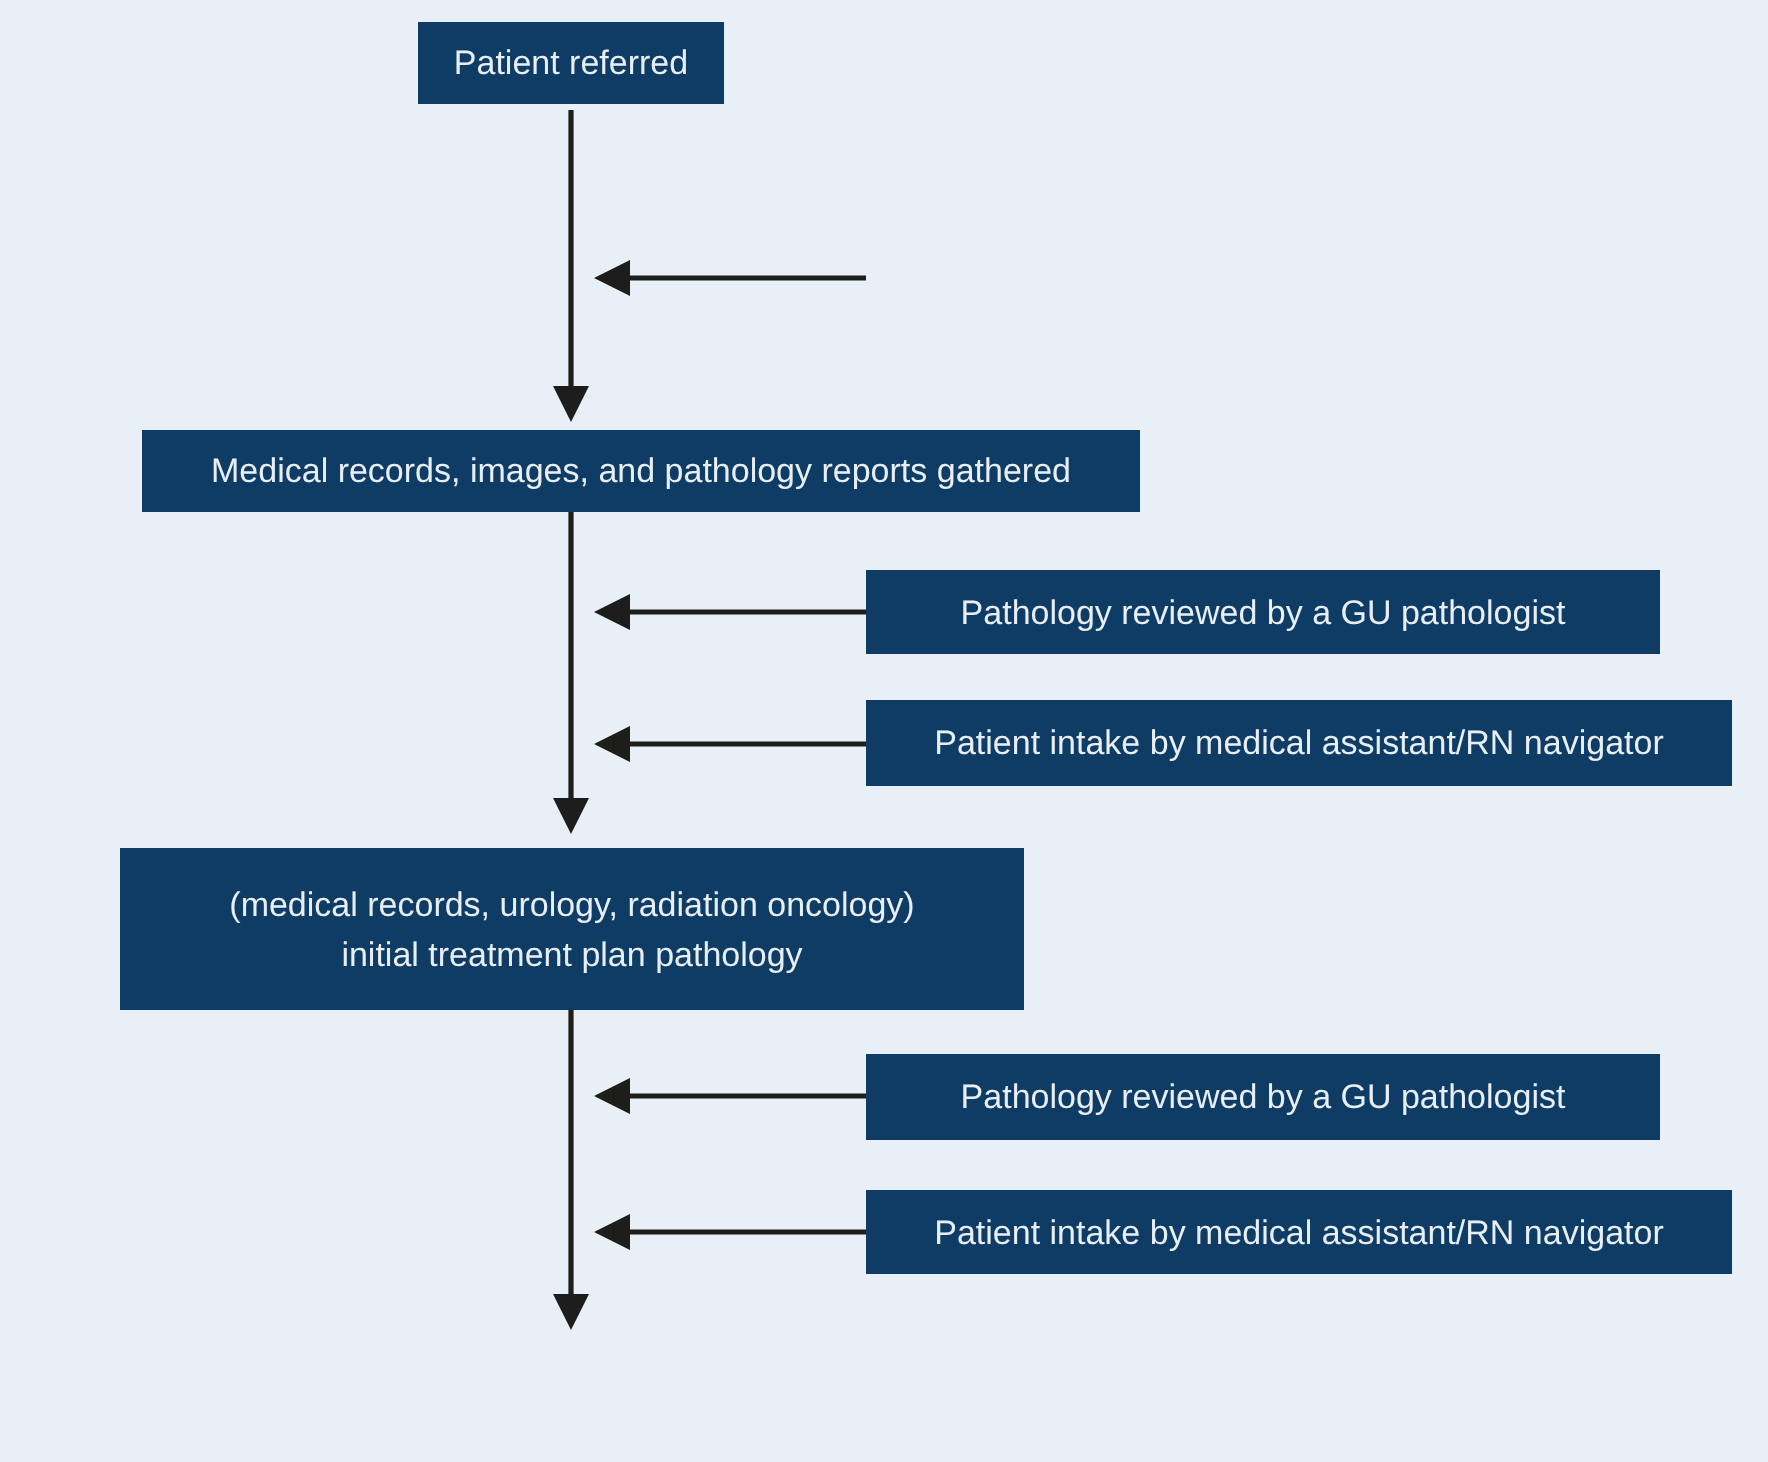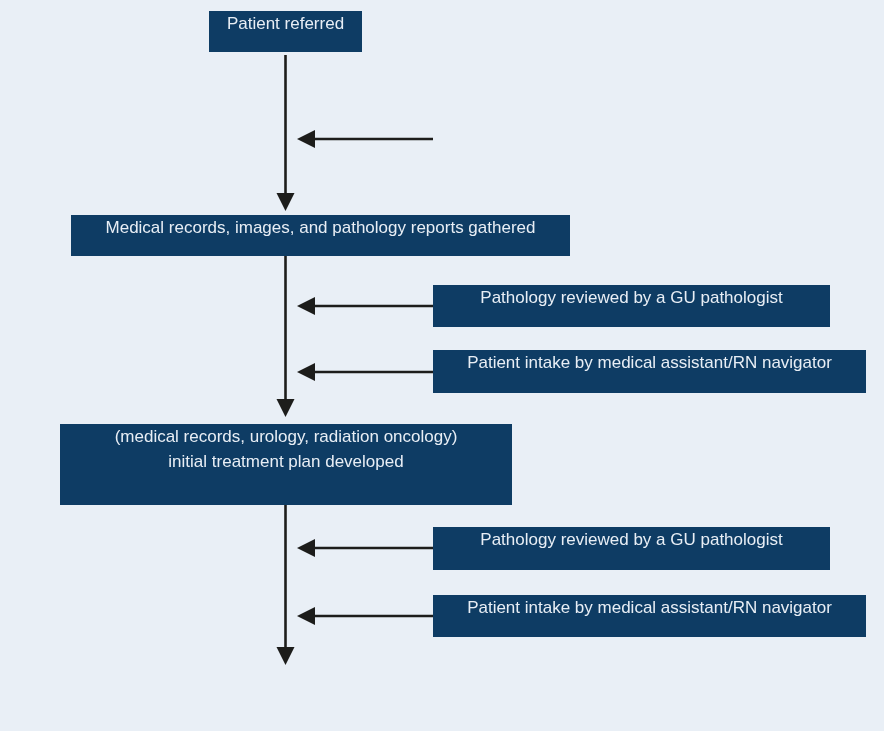--- a/index.html
+++ b/index.html
@@ -22,21 +22,21 @@
   }
   .arrow-layer line{stroke:var(--arrow);stroke-width:2.6px;}
   .arrow-layer polygon{fill:var(--arrow);}
   .node{
     position:absolute;
     background:var(--node-fill);
     color:var(--node-text);
     display:flex;
     flex-direction:column;
     align-items:center;
-    justify-content:flex-start;
+    justify-content:center;
     text-align:center;
     font-size:17px;
     line-height:25px;
     box-sizing:border-box;
     padding:0 8px;
   }
 </style>
 </head>
 <body>
 
@@ -93,21 +93,21 @@
   <div class="node" style="left:433px;top:285px;width:397px;height:42px;">
     <span>Pathology reviewed by a GU pathologist</span>
   </div>
 
   <div class="node" style="left:433px;top:350px;width:433px;height:43px;">
     <span>Patient intake by medical assistant/RN navigator</span>
   </div>
 
   <div class="node" style="left:60px;top:424px;width:452px;height:81px;">
     <span>(medical records, urology, radiation oncology)</span>
-    <span>initial treatment plan developed</span>
+    <span>initial treatment plan pathology</span>
   </div>
 
   <div class="node" style="left:433px;top:527px;width:397px;height:43px;">
     <span>Pathology reviewed by a GU pathologist</span>
   </div>
 
   <div class="node" style="left:433px;top:595px;width:433px;height:42px;">
     <span>Patient intake by medical assistant/RN navigator</span>
   </div>
 

